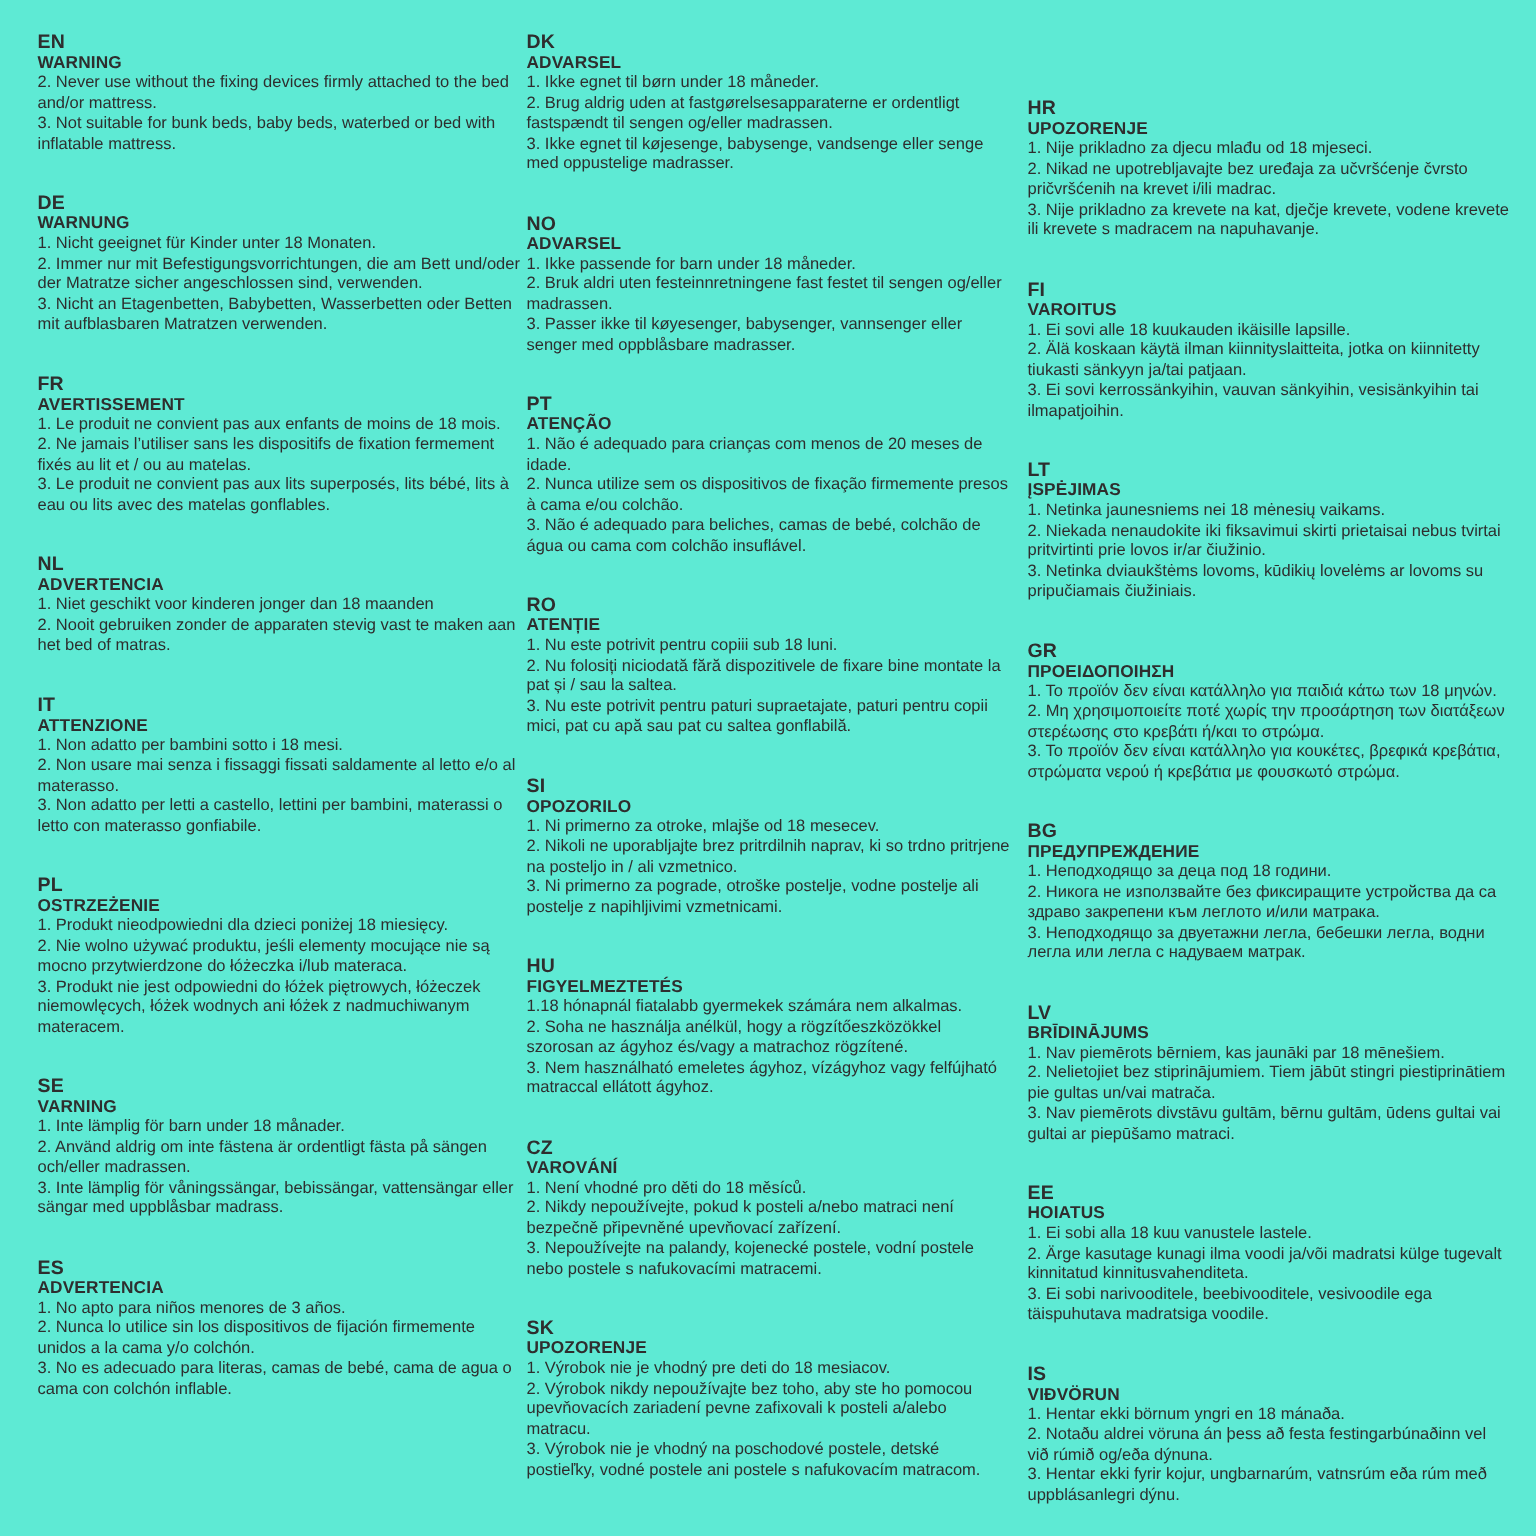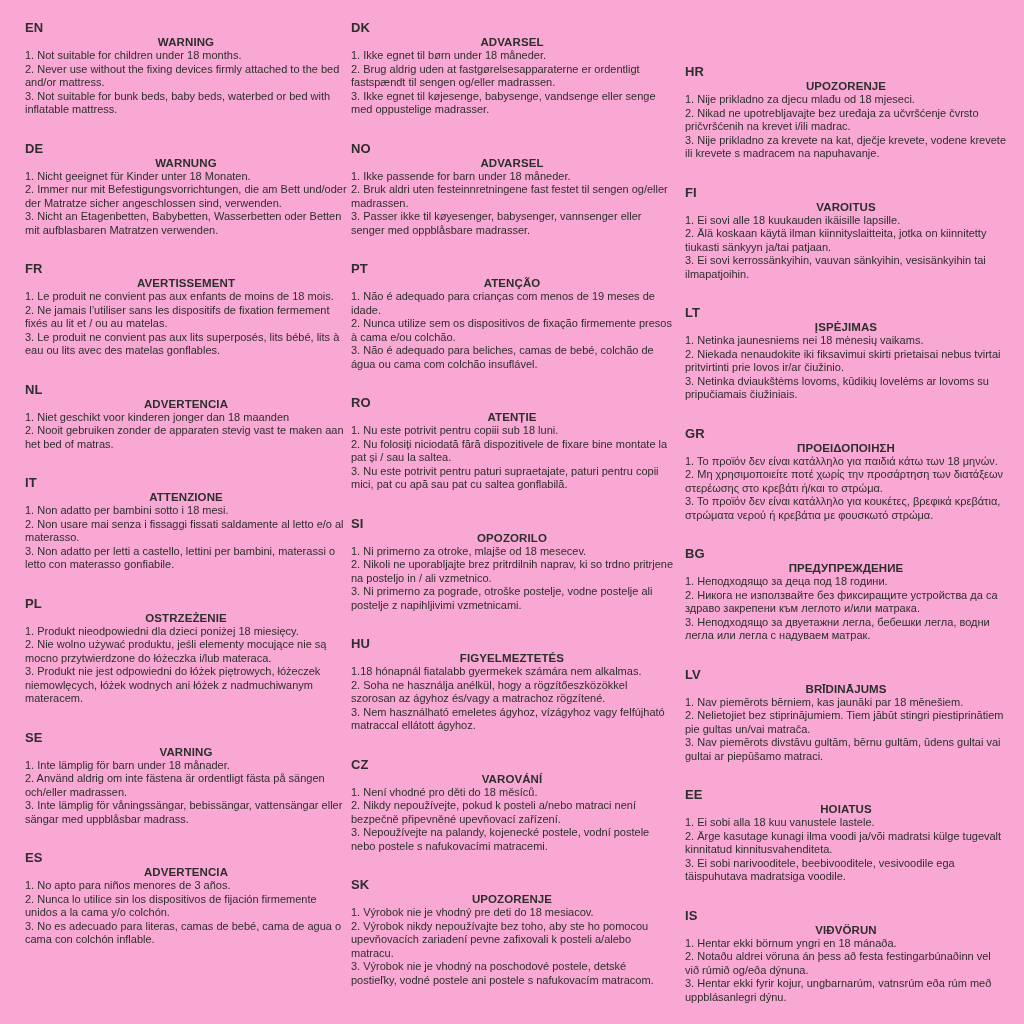--- a/index.html
+++ b/index.html
@@ -37,38 +37,36 @@
     line-height: 15px;
     font-weight: bold;
     letter-spacing: 0.1px;
   }
   .title {
     margin: 0;
     font-size: 11.5px;
     line-height: 14px;
     font-weight: bold;
     letter-spacing: 0.1px;
-    text-align: center;
   }
   .item {
     margin: 0;
     font-size: 11px;
     line-height: 13.5px;
     letter-spacing: 0px;
   }
 </style>
 </head>
 <body style="color: rgb(46, 46, 46);">
 
-<div class="page" style="background: #f9a8d4;">
+<div class="page" style="background: #5eead4;">
   <div class="col col-1">
       <section class="block">
         <h2 class="code">EN</h2>
         <h3 class="title">WARNING</h3>
-        <p class="item">1. Not suitable for children under 18 months.</p>
         <p class="item">2. Never use without the fixing devices firmly attached to the bed and/or mattress.</p>
         <p class="item">3. Not suitable for bunk beds, baby beds, waterbed or bed with inflatable mattress.</p>
       </section>
       <section class="block">
         <h2 class="code">DE</h2>
         <h3 class="title">WARNUNG</h3>
         <p class="item">1. Nicht geeignet für Kinder unter 18 Monaten.</p>
         <p class="item">2. Immer nur mit Befestigungsvorrichtungen, die am Bett und/oder der Matratze sicher angeschlossen sind, verwenden.</p>
         <p class="item">3. Nicht an Etagenbetten, Babybetten, Wasserbetten oder Betten mit aufblasbaren Matratzen verwenden.</p>
       </section>
@@ -125,21 +123,21 @@
       <section class="block">
         <h2 class="code">NO</h2>
         <h3 class="title">ADVARSEL</h3>
         <p class="item">1. Ikke passende for barn under 18 måneder.</p>
         <p class="item">2. Bruk aldri uten festeinnretningene fast festet til sengen og/eller madrassen.</p>
         <p class="item">3. Passer ikke til køyesenger, babysenger, vannsenger eller senger med oppblåsbare madrasser.</p>
       </section>
       <section class="block">
         <h2 class="code">PT</h2>
         <h3 class="title">ATENÇÃO</h3>
-        <p class="item">1. Não é adequado para crianças com menos de 19 meses de idade.</p>
+        <p class="item">1. Não é adequado para crianças com menos de 20 meses de idade.</p>
         <p class="item">2. Nunca utilize sem os dispositivos de fixação firmemente presos à cama e/ou colchão.</p>
         <p class="item">3. Não é adequado para beliches, camas de bebé, colchão de água ou cama com colchão insuflável.</p>
       </section>
       <section class="block">
         <h2 class="code">RO</h2>
         <h3 class="title">ATENȚIE</h3>
         <p class="item">1. Nu este potrivit pentru copiii sub 18 luni.</p>
         <p class="item">2. Nu folosiți niciodată fără dispozitivele de fixare bine montate la pat și / sau la saltea.</p>
         <p class="item">3. Nu este potrivit pentru paturi supraetajate, paturi pentru copii mici, pat cu apă sau pat cu saltea gonflabilă.</p>
       </section>

